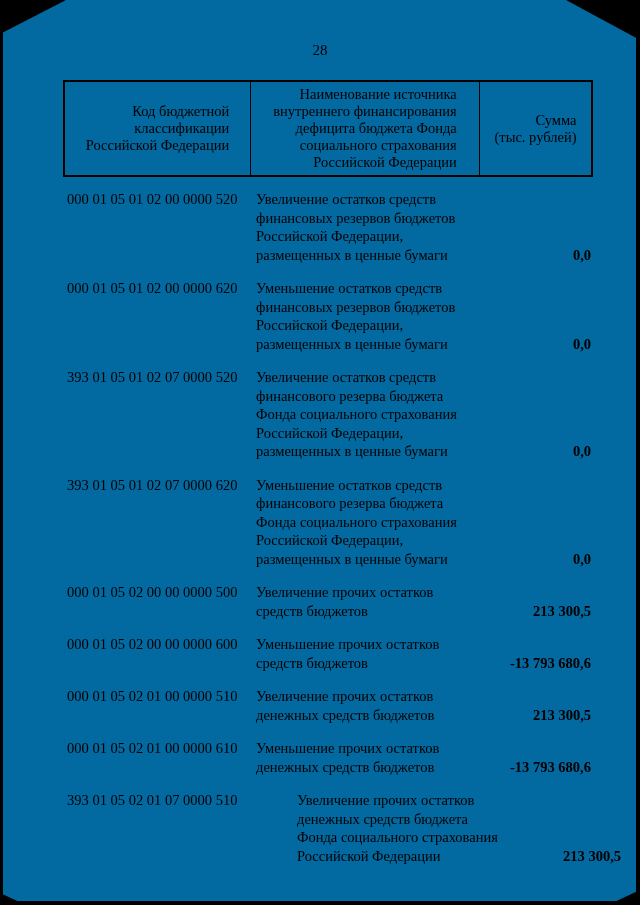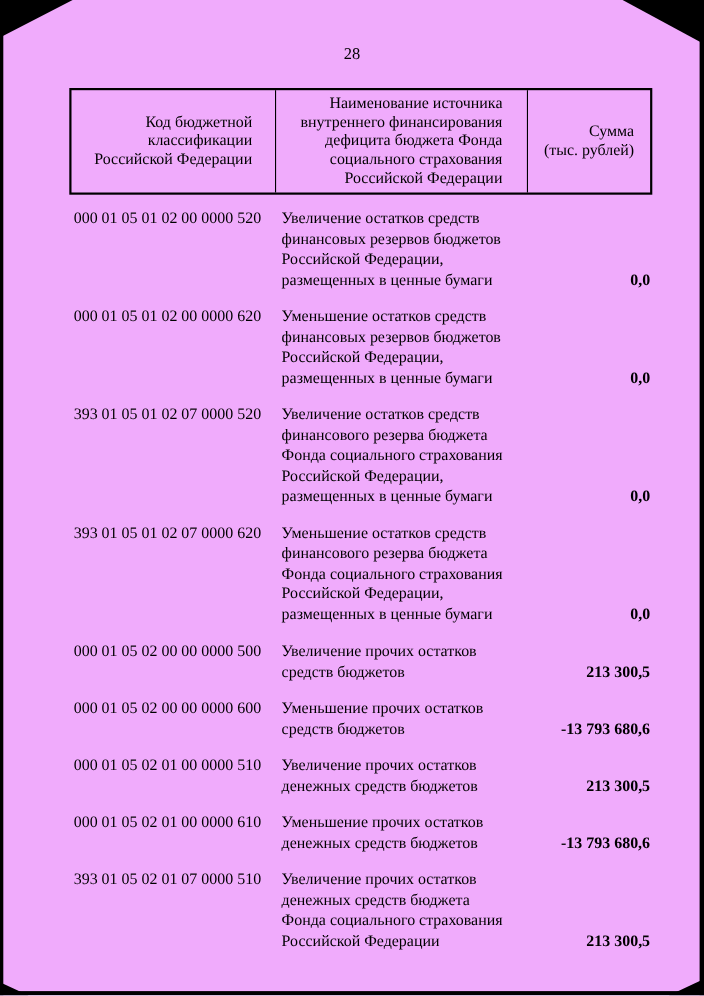--- a/index.html
+++ b/index.html
@@ -4,21 +4,21 @@
 <style>
   html, body {
     margin: 0;
     padding: 0;
     background: #ffffff;
   }
   .page {
     position: relative;
     width: 640px;
     height: 905px;
-    background: #f0abfc;
+    background: #0369a1;
     color: #000000;
     font-family: "Liberation Serif", "DejaVu Serif", serif;
     overflow: hidden;
   }
 
   
   .edge {
     position: absolute;
     background: #000;
   }
@@ -73,21 +73,21 @@
   .table-body {
     margin-top: 13px;
     font-size: 14.5px;
     line-height: 18.5px;
   }
   .row {
     display: grid;
     grid-template-columns: 187px 231px 1fr;
     margin-bottom: 15px;
   }
-  .row:last-child { margin-bottom: 0; }
+  .row:last-child { margin-bottom: 0; gap: 41px; }
   .code {
     padding-left: 4px;
     white-space: nowrap;
   }
   .name {
     padding-left: 6px;
     white-space: pre-line;
   }
   .amount {
     align-self: end;

